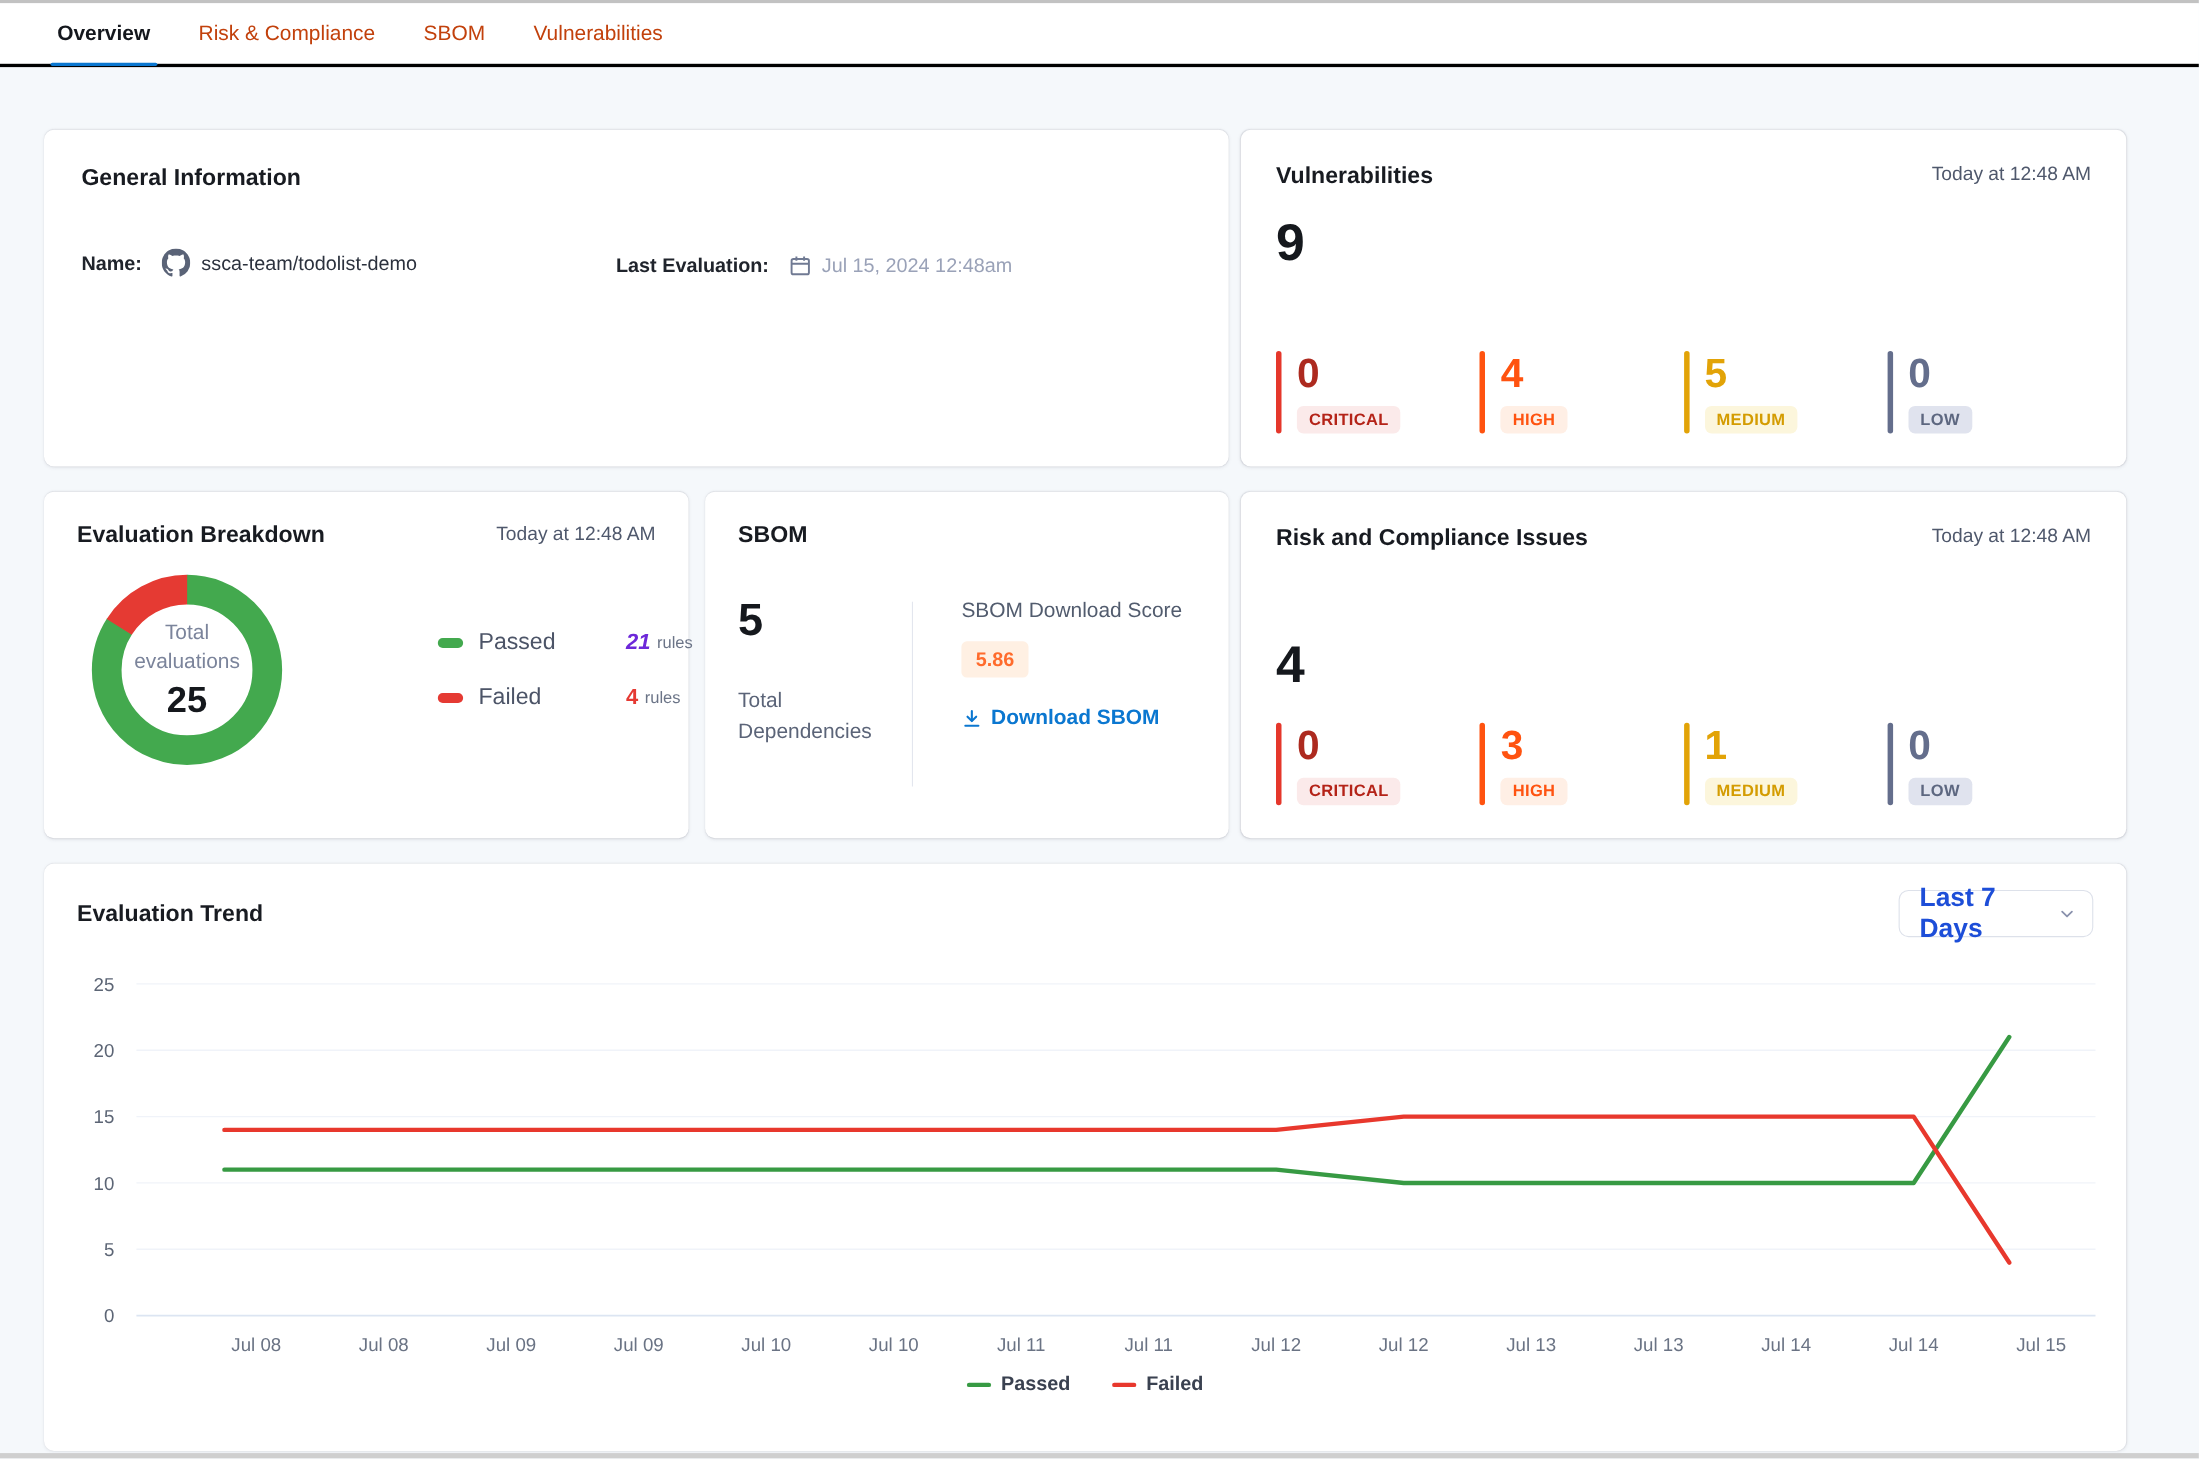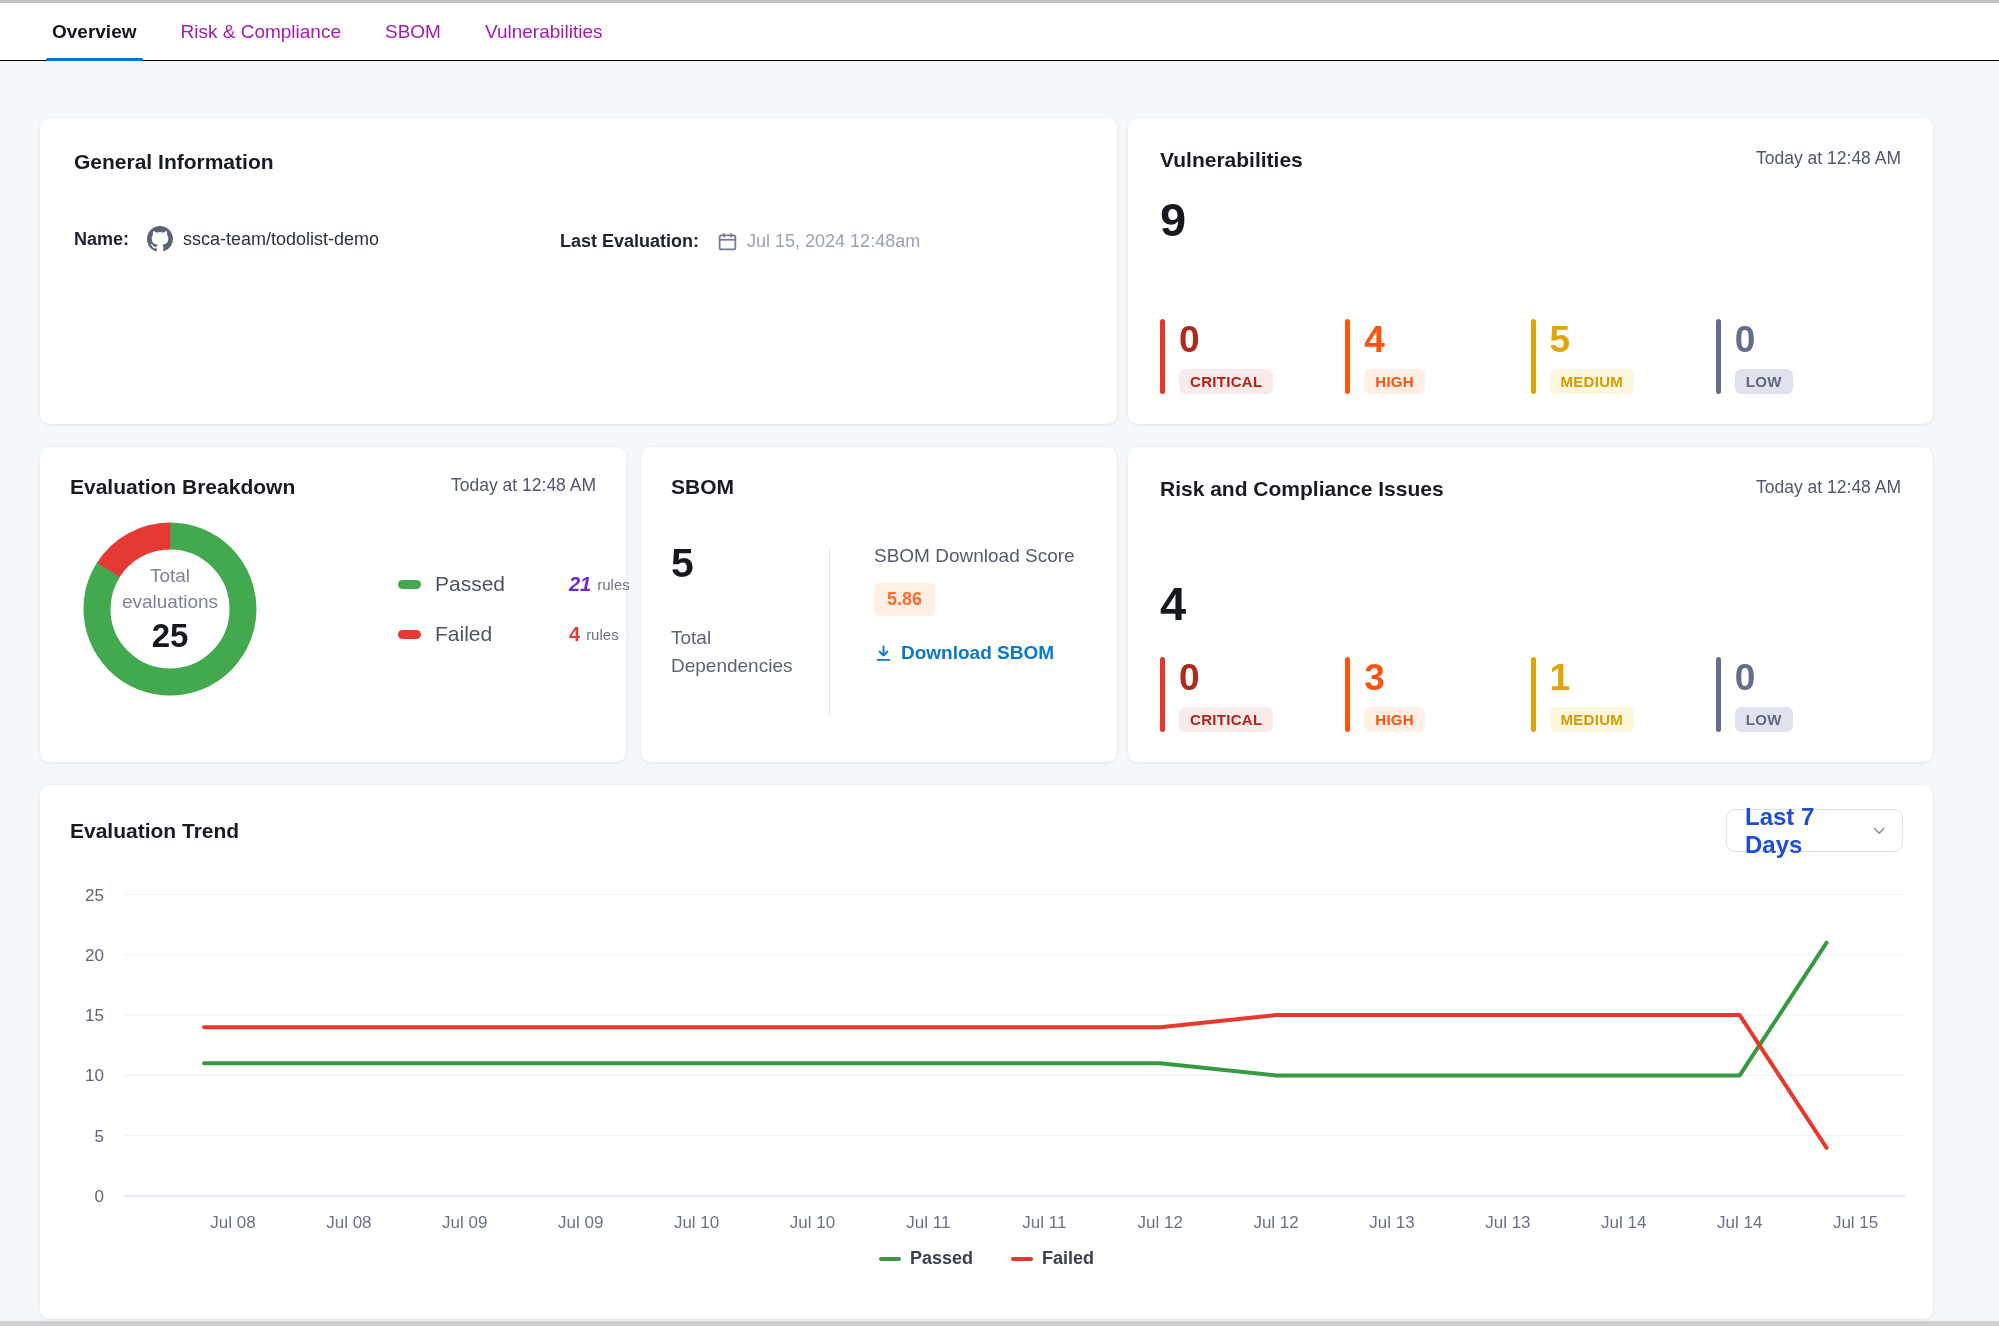--- a/index.html
+++ b/index.html
@@ -13,30 +13,30 @@
   .window-edge-top { height:3px; background:#c2c2c2; }
   .window-edge-bottom { position:absolute; left:0; bottom:0; width:100%; height:5px; background:#cfcfcf; }
 
   
   .tabbar {
     background:#ffffff;
     height:58px;
     display:flex;
     align-items:center;
     padding-left:50px;
-    border-bottom:1px solid #000000;
+    border-bottom:3px solid #000000;
   }
   .tab {
     position:relative;
     height:58px;
     display:flex; align-items:center;
     padding:0 2px;
     margin-right:40px;
     font-size:19px;
-    color:#a21caf;
+    color:#c2410c;
     cursor:pointer;
     white-space:nowrap;
   }
   .tab.active { font-weight:bold; color:#14171d; }
   .tab .tab-underline {
     display:none;
     position:absolute; left:-4px; right:-4px; bottom:0;
     height:3px; border-radius:2px;
   }
   .tab.active .tab-underline { display:block; }

